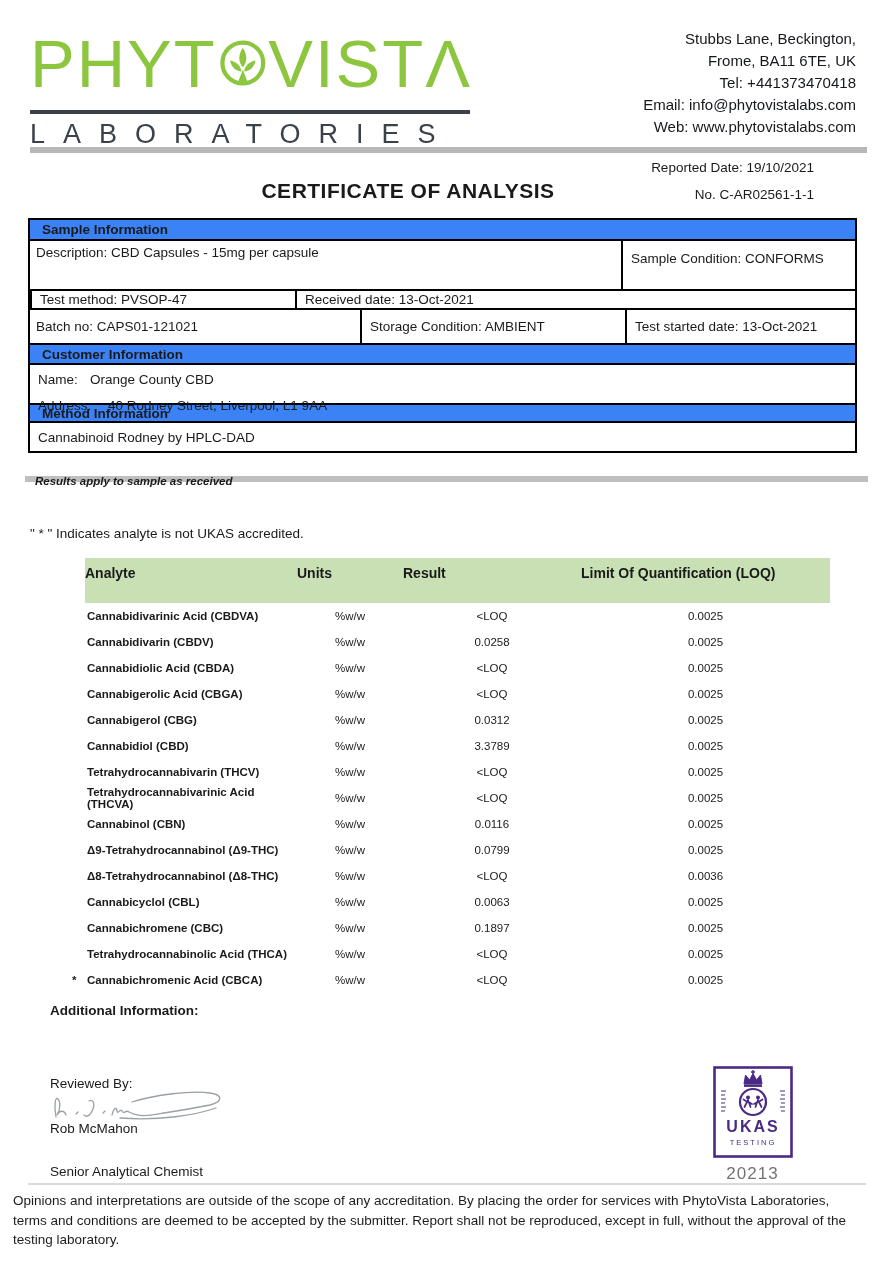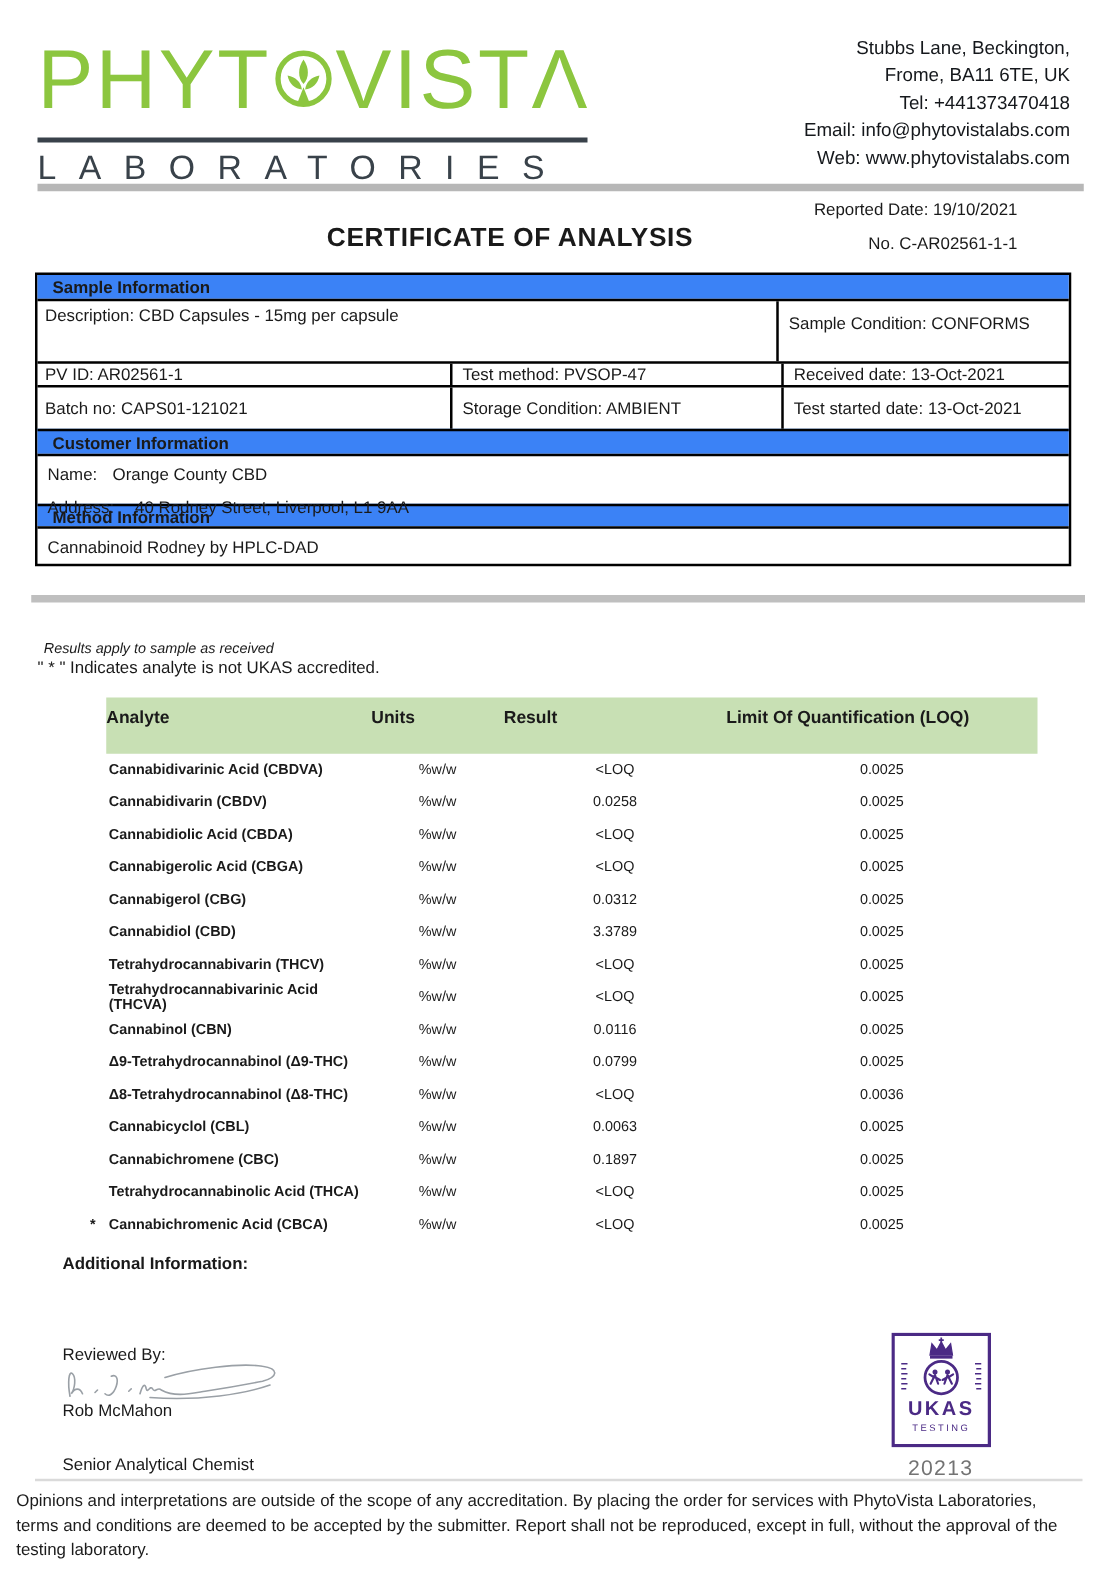--- a/index.html
+++ b/index.html
@@ -39,21 +39,21 @@
   .cflex { flex:1; border-left:2px solid #000; display:flex; align-items:center; padding-left:8px; }
   .custcell { flex:1; padding:6px 0 0 8px; }
   .custline { margin-top:1px; }
   .custline + .custline { margin-top:11px; }
   .lbl { display:inline-block; min-width:52px; }
   .lblw { display:inline-block; min-width:70px; }
   .methodcell { flex:1; display:flex; align-items:center; padding-left:8px; }
 
   
   .bar2 { position:absolute; left:25px; top:476px; width:843px; height:6px; background:#bfbfbf; }
-  .note-italic { position:absolute; left:35px; top:513px; font-size:11.5px; font-weight:400; font-style:italic; }
+  .note-italic { position:absolute; left:35px; top:475px; font-size:11.5px; font-weight:700; font-style:italic; }
   .note-ukas { position:absolute; left:30px; top:526px; font-size:13.5px; }
 
   .results { position:absolute; left:85px; top:558px; width:745px; }
   .rhead { display:flex; background:#C8E0B4; height:45px; font-weight:700; font-size:14px; }
   .rhead div { padding-top:7px; text-align:left; }
   .hc1{width:212px} .hc2{width:106px} .hc3{width:178px} .hc4{width:249px}
   .rrow { position:relative; display:flex; align-items:center; height:26px; font-size:11.5px; }
   .c1 { width:212px; padding-left:2px; font-weight:700; }
   .c2 { width:106px; text-align:center; }
   .c3 { width:178px; text-align:center; }
@@ -112,21 +112,20 @@
 
   <div class="stable">
     <div class="srow first sgreen h19">
       <span>Sample Information</span>
     </div>
     <div class="srow h50">
       <div class="cdesc">Description: CBD Capsules - 15mg per capsule</div>
       <div class="ccond">Sample Condition: CONFORMS</div>
     </div>
     <div class="srow h19b">
-      <div class="c330">PV ID: AR02561-1</div>
       <div class="c265">Test method: PVSOP-47</div>
       <div class="cflex">Received date: 13-Oct-2021</div>
     </div>
     <div class="srow h35">
       <div class="c330">Batch no: CAPS01-121021</div>
       <div class="c265">Storage Condition: AMBIENT</div>
       <div class="cflex">Test started date: 13-Oct-2021</div>
     </div>
     <div class="srow sgreen h20">
       <span>Customer Information</span>

